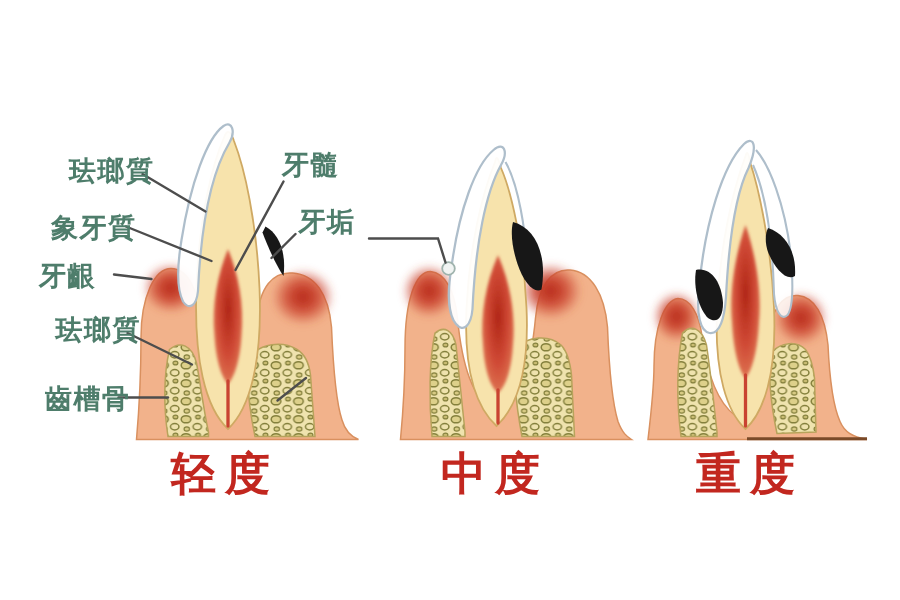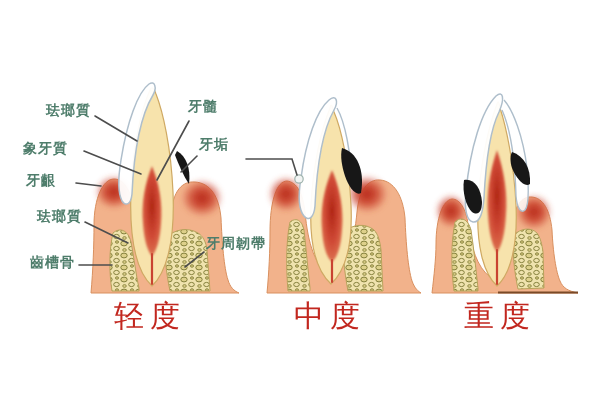--- a/index.html
+++ b/index.html
@@ -6,34 +6,34 @@
   #stage-root{
     position:relative;
     width:600px;height:400px;
     background:#ffffff;
     overflow:hidden;
     font-family:"Liberation Sans", sans-serif;
   }
   #art{position:absolute;left:0;top:0;}
   .lbl{
     position:absolute;
-    font-size:14px;
+    font-size:18px;
     letter-spacing:1px;
     color:#4e7d6b;
     white-space:nowrap;
     font-weight:bold;
     font-family:Liberation Serif, serif;
   }
   .stage{
     position:absolute;
     top:296px;
     width:140px;
     text-align:center;
     font-size:30px;
-    font-weight:normal;
+    font-weight:bold;
     letter-spacing:6px;
     color:#c2271f;
     white-space:nowrap;
   }
 </style>
 </head>
 <body>
 
 <div id="stage-root">
 
@@ -153,24 +153,23 @@
       <line x1="79" y1="265" x2="112" y2="265"></line>
       <line x1="189" y1="121" x2="157" y2="180"></line>
       <line x1="197" y1="156" x2="181" y2="172"></line>
       <line x1="204" y1="252" x2="185" y2="267"></line>
       <polyline points="246,159 292,159 297,175"></polyline>
     </g>
   </svg>
 
   <div class="lbl" style="left:46px;top:102px">珐瑯質</div>
   <div class="lbl" style="left:188px;top:98px">牙髓</div>
-  <div class="lbl" style="left:23px;top:140px">象牙質</div>
+  <div class="lbl" style="left:34px;top:140px">象牙質</div>
   <div class="lbl" style="left:199px;top:136px">牙垢</div>
   <div class="lbl" style="left:26px;top:172px">牙齦</div>
   <div class="lbl" style="left:37px;top:208px">珐瑯質</div>
-  <div class="lbl" style="left:206px;top:235px">牙周韌帶</div>
   <div class="lbl" style="left:30px;top:254px">齒槽骨</div>
 
   <div class="stage" style="left:80px">轻度</div>
   <div class="stage" style="left:260px">中度</div>
   <div class="stage" style="left:430px">重度</div>
 
 </div>
 
 </body></html>

